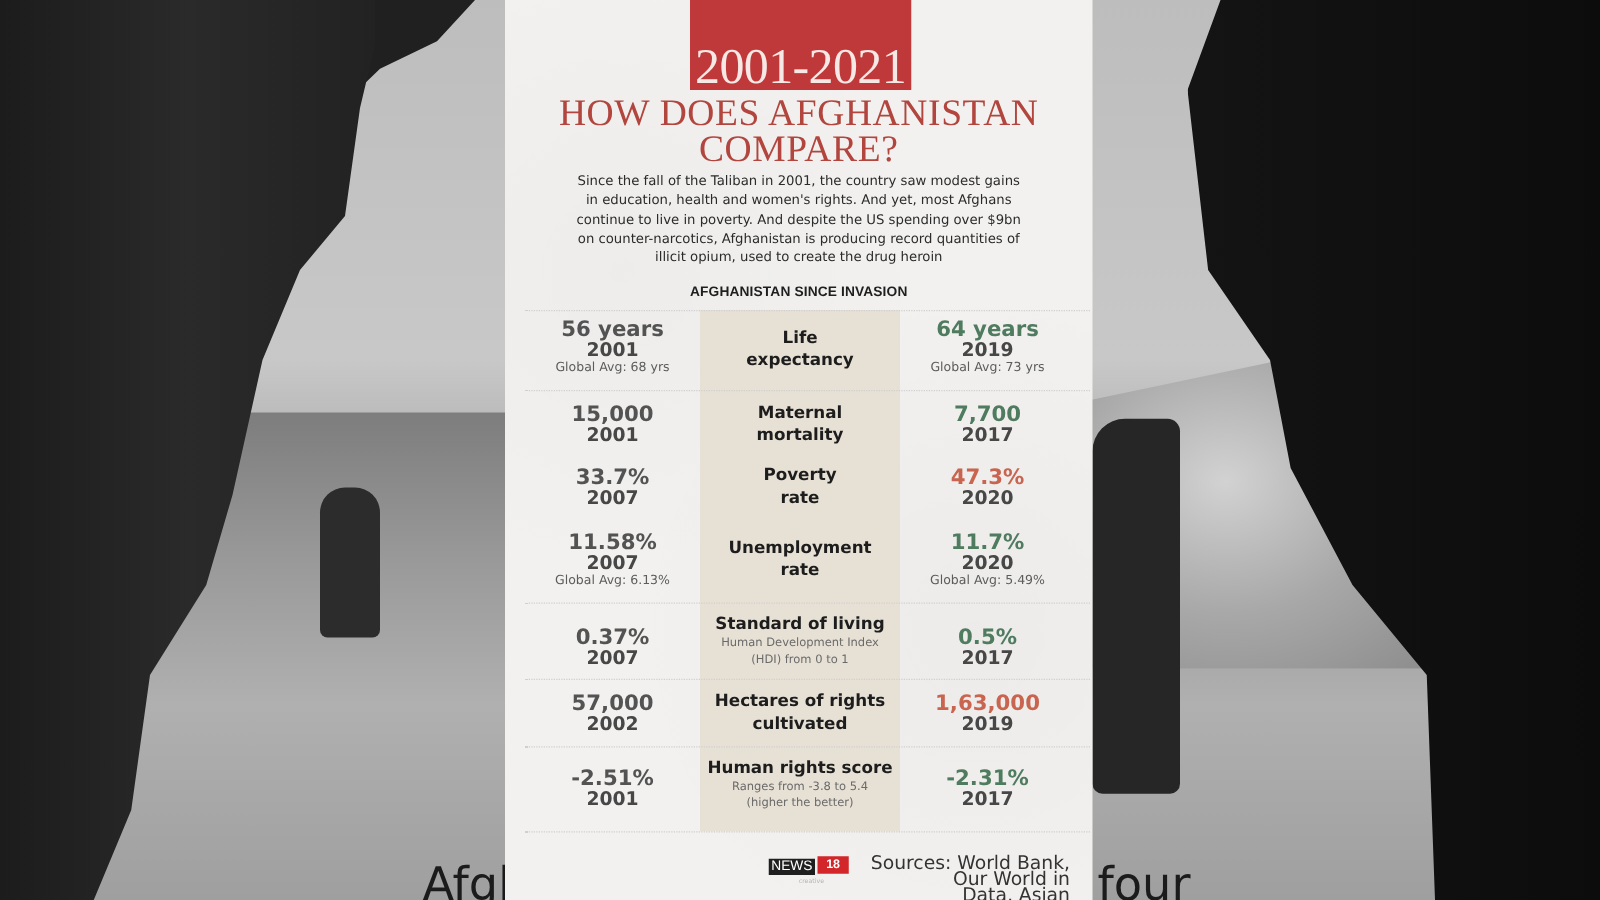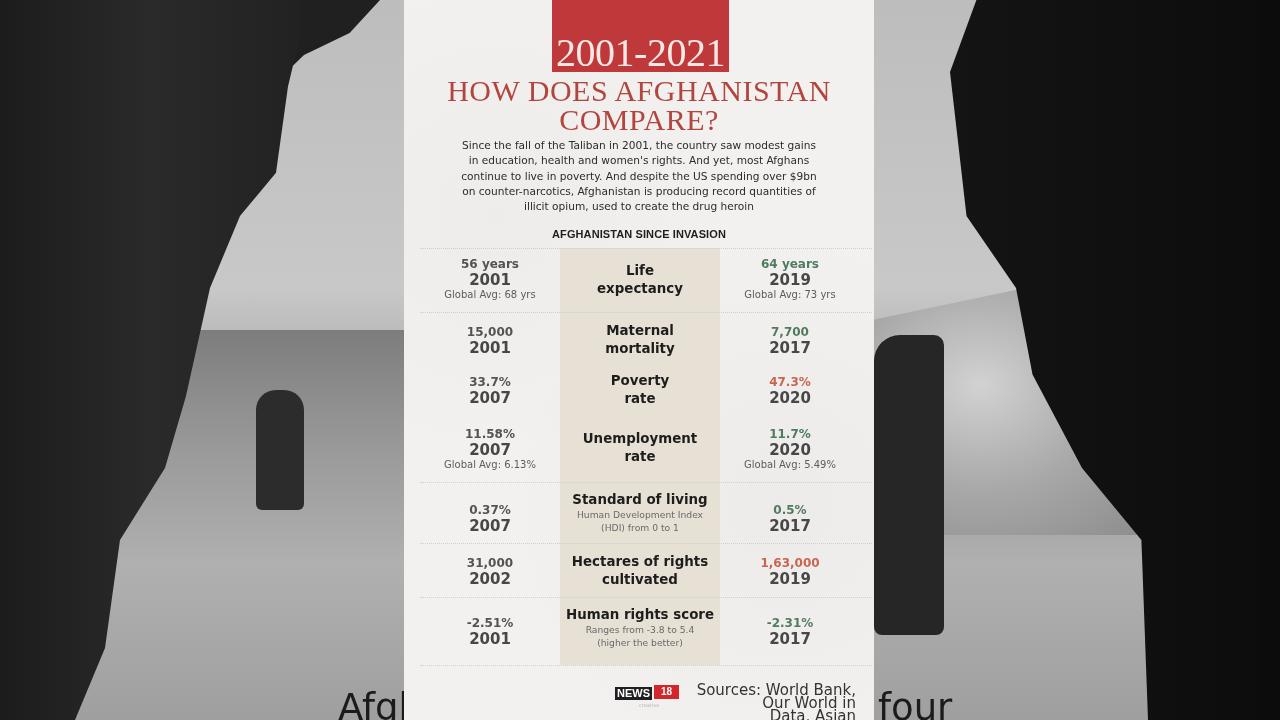--- a/index.html
+++ b/index.html
@@ -56,31 +56,31 @@
   .mid-col { position: absolute; left: 156px; top: 248px; width: 160px; height: 417px; background: #e7e0d5; }
 
   .row { position: absolute; left: 0; width: 470px; }
   .sep { position: absolute; left: 16px; width: 452px; height: 0; border-top: 1px dotted #cfcfcf; }
 
   .cell { position: absolute; text-align: center; }
   .cell.left { left: 16px; width: 140px; }
   .cell.mid { left: 156px; width: 160px; }
   .cell.right { left: 316px; width: 140px; }
 
-  .val { font-family: "DejaVu Sans", sans-serif; font-weight: bold; font-size: 12px; line-height: 20px; color: #535353; }
+  .val { font-family: "DejaVu Sans", sans-serif; font-weight: bold; font-size: 17px; line-height: 20px; color: #535353; }
   .val.green { color: #4f7b5f; }
   .val.red { color: #c8644f; }
   .yr { font-family: "DejaVu Sans", sans-serif; font-weight: bold; font-size: 15px; line-height: 13px; color: #474747; }
   .gavg { font-family: "DejaVu Sans", sans-serif; font-size: 10px; line-height: 15px; color: #5c5c5c; }
   .label { font-family: "DejaVu Sans", sans-serif; font-weight: bold; font-size: 13.4px; line-height: 18px; color: #1d1d1d; }
   .sub { font-family: "DejaVu Sans", sans-serif; font-size: 9.2px; line-height: 12.5px; color: #6a6a6a; }
 
   .logo { position: absolute; left: 211px; top: 687px; width: 54px; height: 22px; }
   .logo-news { position: absolute; left: 0; top: 0; height: 13px; padding: 0 2px;
-    background: #1f1f1f; color: #fff; font-family: "Liberation Sans", sans-serif; font-weight: bold; font-size: 11px; line-height: 13px; }
+    background: #1f1f1f; color: #fff; font-family: "Liberation Sans", sans-serif; font-weight: normal; font-size: 11px; line-height: 13px; }
   .logo-18 { position: absolute; left: 39px; top: -2px; height: 14px; width: 25px; background: #d2262a;
     color: #fff; font-family: "Liberation Sans", sans-serif; font-weight: bold; font-size: 10px; line-height: 14px; text-align: center; }
   .logo-sub { position: absolute; left: 24px; top: 15px; font-size: 5px; color: #b5b5b5; font-family: "DejaVu Sans", sans-serif; }
 
   .sources { position: absolute; left: 280px; top: 684px; width: 172px; text-align: right;
     font-family: "DejaVu Sans", sans-serif; font-size: 15px; line-height: 13px; color: #333; }
 </style>
 </head>
 <body>
 
@@ -195,21 +195,21 @@
       <div class="sub">(HDI) from 0 to 1</div>
     </div>
     <div class="cell right" style="top:9px">
       <div class="val green">0.5%</div>
       <div class="yr">2017</div>
     </div>
   </div>
 
   <div class="row" style="top:553px">
     <div class="cell left">
-      <div class="val">31,000</div>
+      <div class="val">57,000</div>
       <div class="yr">2002</div>
     </div>
     <div class="cell mid" style="top:0px">
       <div class="label">Hectares of rights</div>
       <div class="label">cultivated</div>
     </div>
     <div class="cell right">
       <div class="val red">1,63,000</div>
       <div class="yr">2019</div>
     </div>

